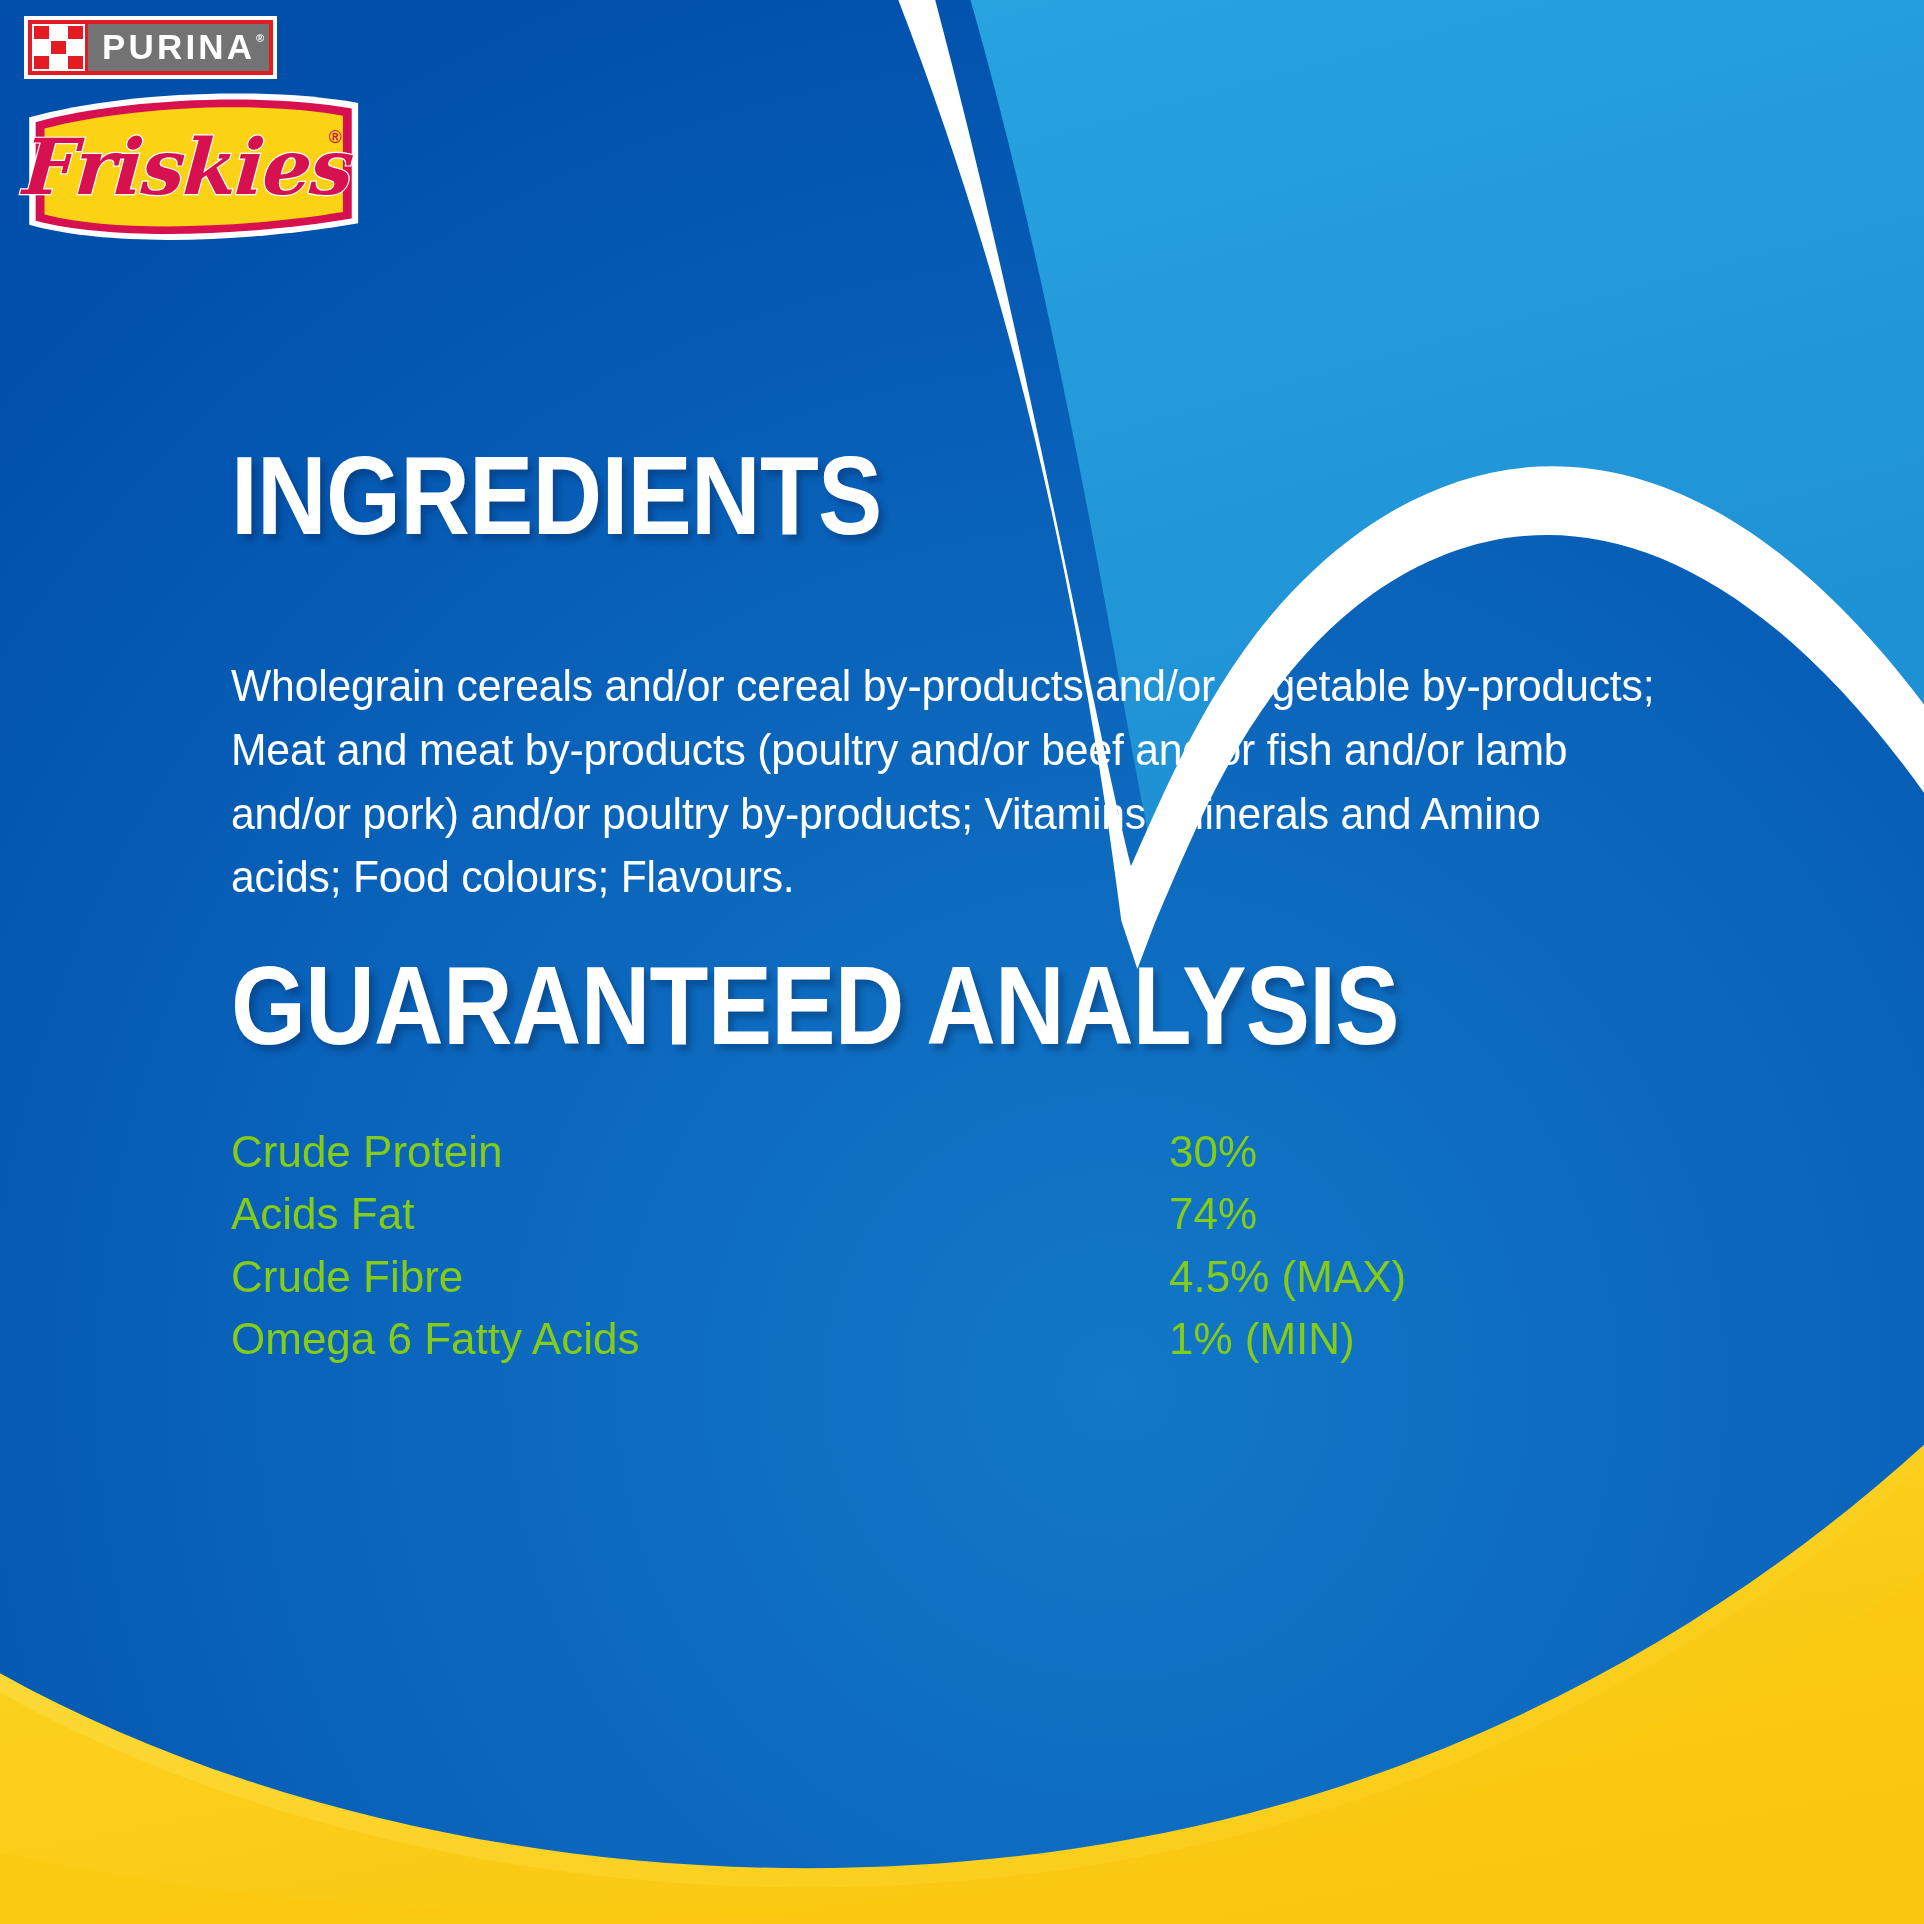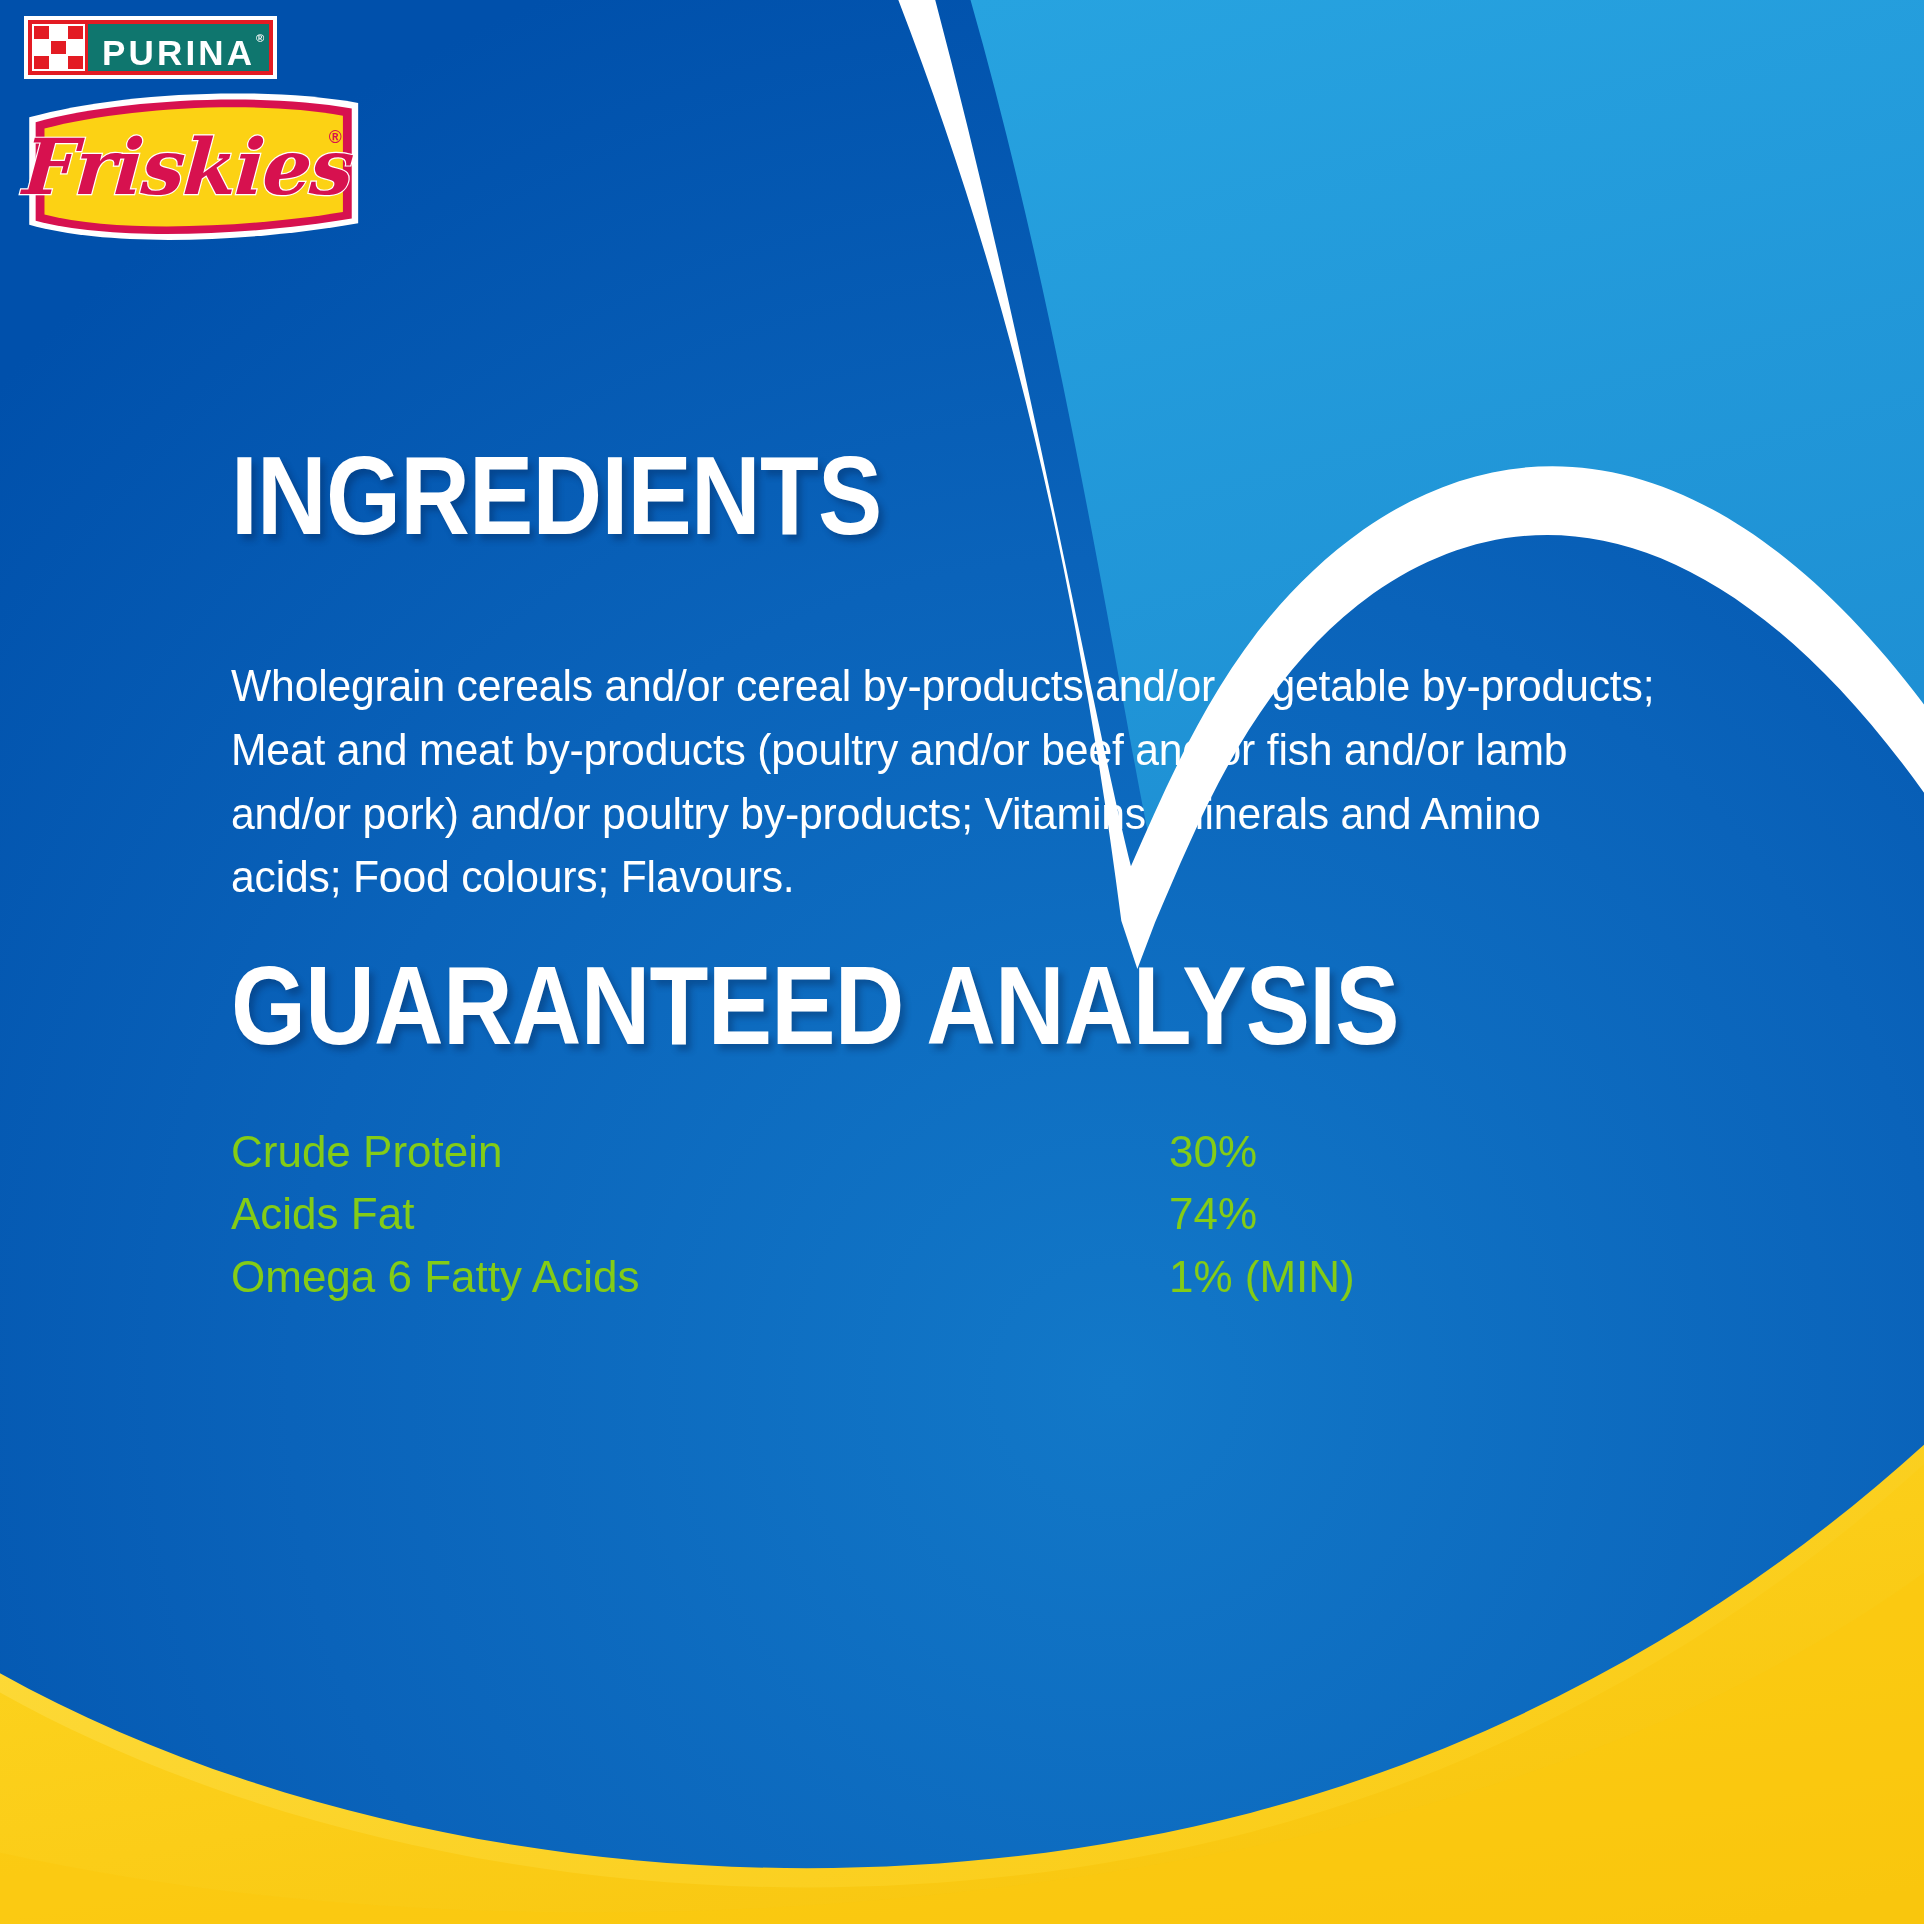--- a/index.html
+++ b/index.html
@@ -52,24 +52,24 @@
     grid-template-columns: repeat(3, 1fr);
     grid-template-rows: repeat(3, 1fr);
     gap: 1.6px;
     padding: 2.4px;
     box-sizing: border-box;
   }
   .chk { background: #ffffff; }
   .chk.red { background: #e31b23; }
   #purina-bar {
     flex: 1;
-    background: #0f766e;
+    background: #737373;
     margin: 4px 4px 4px 3.2px;
     display: flex;
-    align-items: flex-end;
+    align-items: center;
     justify-content: center;
     position: relative;
   }
   #purina-word {
     color: #ffffff;
     font-family: "Liberation Sans", sans-serif;
     font-weight: bold;
     font-size: 35px;
     letter-spacing: 3.2px;
     line-height: 1;
@@ -297,20 +297,24 @@
       <tbody id="analysis-rows">
           <tr>
             <td class="label-cell">Crude Protein</td>
             <td class="value-cell">30%</td>
           </tr>
           <tr>
             <td class="label-cell">Acids Fat</td>
             <td class="value-cell">74%</td>
           </tr>
           <tr>
+            <td class="label-cell">Crude Fibre</td>
+            <td class="value-cell">4.5% (MAX)</td>
+          </tr>
+          <tr>
             <td class="label-cell">Omega 6 Fatty Acids</td>
             <td class="value-cell">1% (MIN)</td>
           </tr>
         </tbody>
     </table>
 
   </div>
 </div>
 
 

